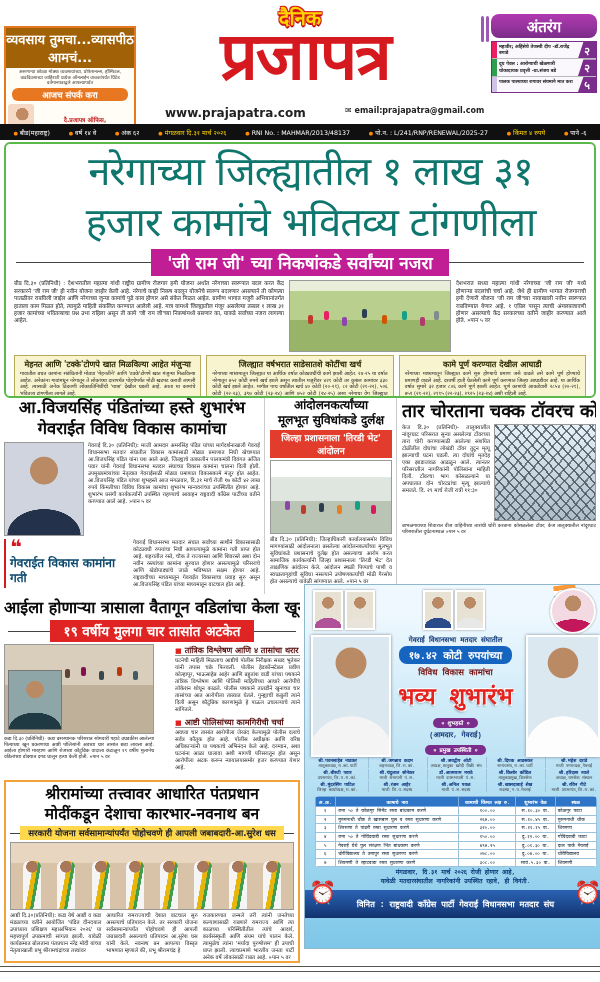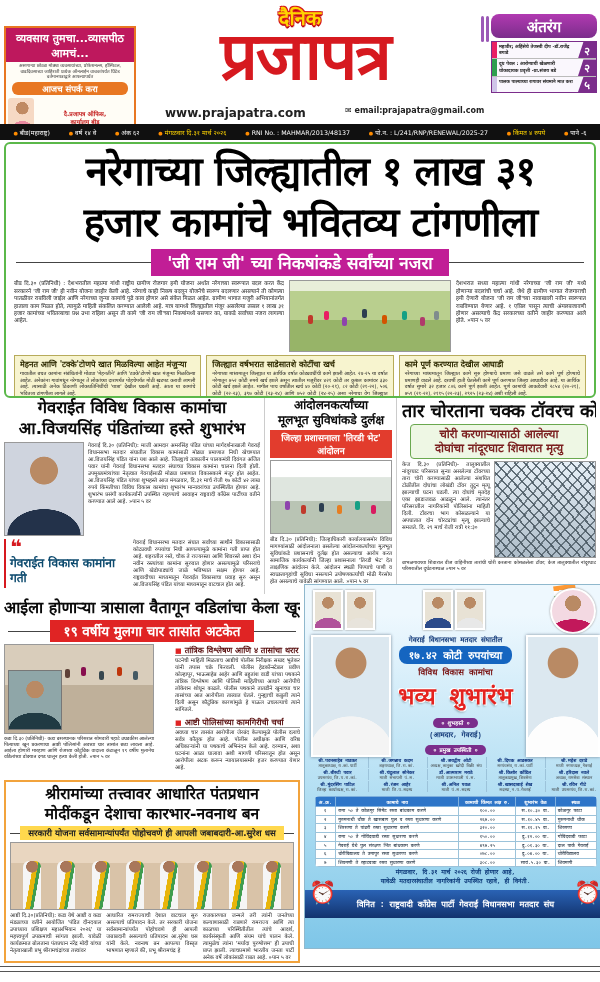--- a/index.html
+++ b/index.html
@@ -1,21 +1,21 @@
 <!DOCTYPE html>
 <html><head>
 <meta charset="utf-8">
 <style>
   html,body{margin:0;padding:0;background:#e9e9e9;}
   .sheet{position:relative;width:600px;height:982px;background:#fff;overflow:hidden;
          font-family:"DejaVu Sans",sans-serif;color:#111;}
   
   #masthead{position:absolute;top:0;left:0;right:0;height:124px;}
   .lad{position:absolute;left:4px;top:26px;width:128px;height:96px;border:2px solid #e87722;background:#fffdf6;font-size:5px;}
-  .lad-banner{background:#be185d;color:#fff;font-weight:bold;font-size:11px;text-align:center;padding:2px 0;}
+  .lad-banner{background:#a16207;color:#fff;font-weight:bold;font-size:13px;text-align:center;padding:2px 0;}
   .lad-body{color:#333;font-size:4.6px;text-align:center;padding:1px 2px;line-height:1.25;}
   .lad-cta{background:#e87722;color:#fff;font-weight:bold;font-size:8.5px;text-align:center;border-radius:6px;margin:1px 6px;padding:1px 0;}
   .lad-low{display:flex;align-items:flex-end;}
   .lad-photo{width:26px;height:34px;margin:2px;border-radius:3px;background-image:radial-gradient(circle at 55% 30%,#c08a63 0 22%,rgba(0,0,0,0) 23%),radial-gradient(ellipse 70% 45% at 55% 95%,#e98aa0 0 60%,rgba(0,0,0,0) 61%);background-color:#f6d9c4;}
   .lad-office{flex:1;text-align:center;color:#c21717;font-weight:bold;font-size:6px;line-height:1.3;}
   .lad-phone{color:#222;font-size:6.5px;}
   .daily{position:absolute;left:0;right:0;top:4px;text-align:center;font-size:20px;font-weight:bold;color:#ffd400;
          text-shadow:-1px -1px 0 #d6191f,1px -1px 0 #d6191f,-1px 1px 0 #d6191f,1px 1px 0 #d6191f,0 2px 0 #a00;}
   .paper-title{position:absolute;left:140px;width:330px;top:22px;text-align:center;font-size:66px;line-height:1.05;font-weight:bold;color:#d6191f;letter-spacing:-2px;}
   .site{position:absolute;left:165px;top:106px;font-size:12px;font-weight:bold;color:#222;}
@@ -29,33 +29,33 @@
   .ant-item:last-child{border-bottom:none;}
   .ant-chip{width:5px;}
   .ant-text{flex:1;font-size:4.8px;font-weight:bold;color:#222;padding:2px 2px;line-height:1.3;}
   .ant-page{width:18px;background:#7b2d8b;color:#fff;font-weight:bold;font-size:11px;display:flex;align-items:center;justify-content:center;clip-path:polygon(30% 0,100% 0,100% 100%,0 100%);}
   
   #strip{position:absolute;top:124px;left:0;right:0;height:16px;background:#101010;display:flex;align-items:center;justify-content:space-around;padding:0 4px;}
   .strip-item{color:#fff;font-size:6.3px;white-space:nowrap;}
   .strip-item::before{content:"●";color:#ff8c00;margin-right:2px;font-size:5px;}
   
   #lead{position:absolute;top:142px;left:4px;right:4px;height:252px;border:2px solid #5bb84a;border-radius:6px;background:#fff;overflow:hidden;}
-  .lead-h{font-weight:bold;text-align:center;font-size:40px;line-height:1.18;letter-spacing:-1px;white-space:nowrap;overflow:hidden;color:#000000;margin-top:4px;margin-left:21px;}
+  .lead-h{font-weight:normal;text-align:center;font-size:40px;line-height:1.18;letter-spacing:-1px;white-space:nowrap;overflow:hidden;color:#0f766e;margin-top:4px;margin-left:21px;}
   .lead-subrow{display:flex;align-items:center;margin:3px 10px;}
   .lead-subrow .rule{flex:1;height:1px;background:#444;}
   .lead-sub{background:#c11e96;color:#fff;font-weight:bold;font-size:17px;padding:2px 16px;white-space:nowrap;}
   .lead-cols{display:flex;gap:5px;margin:4px 8px 3px;height:72px;}
   .lead-body{font-size:5.6px;line-height:1.32;text-align:justify;color:#1a1a1a;overflow:hidden;}
   .lead-left{flex:0 0 270px;}
   .lead-right{flex:1;}
   .lead-photo{flex:0 0 160px;border:1px solid #999;background-image:linear-gradient(180deg,#e8eed9 0 14%,#b9cf8e 15% 55%,#97b468 56% 100%);position:relative;}
   .dot{position:absolute;width:5px;height:9px;border-radius:2px;}
   .yb-row{display:flex;gap:5px;margin:2px 8px;}
   .yb{flex:1;background:#f7f4cf;border:1px solid #b7ab5a;padding:2px 5px;height:52px;overflow:hidden;}
-  .yb-t{font-size:8px;font-weight:bold;color:#2e2a00;margin-bottom:1px;white-space:nowrap;overflow:hidden;}
+  .yb-t{font-size:8px;font-weight:bold;text-align:center;color:#2e2a00;margin-bottom:1px;white-space:nowrap;overflow:hidden;}
   .yb-x{font-size:5px;line-height:1.3;text-align:justify;color:#222;}
   
   #row2{position:absolute;top:398px;left:4px;right:4px;height:196px;display:flex;gap:5px;}
   .col{overflow:hidden;}
   .c1{flex:0 0 256px;border-right:1px solid #ccc;padding-right:4px;}
   .c2{flex:0 0 122px;border-right:1px solid #ccc;padding-right:4px;}
   .c3{flex:1;}
   .h17{font-size:16.5px;font-weight:bold;text-align:center;line-height:1.25;white-space:nowrap;overflow:hidden;color:#0a0a0a;}
   .h12{font-size:12px;font-weight:bold;text-align:center;line-height:1.25;color:#0a0a0a;}
   .h19{font-size:18px;font-weight:bold;text-align:center;white-space:nowrap;overflow:hidden;color:#0a0a0a;}
@@ -221,22 +221,22 @@
       </div>
       <div class="yb">
         <div class="yb-t">कामे पूर्ण करण्यात देखील आघाडी</div>
         <div class="yb-x">नरेगाच्या माध्यमातून जिल्ह्यात कामे सुरु होण्याचे प्रमाण जसे वाढले तसे कामे पूर्ण होण्याचे प्रमाणही वाढले आहे. दरवर्षी हाती घेतलेली कामे पूर्ण करण्यात जिल्हा आघाडीवर आहे. या आर्थिक वर्षात सुमारे ३२ हजार ८०६ कामे पूर्ण झाली आहेत. पूर्ण कामांची आकडेवारी २८५४ (२०-२१), ७५९ (२१-२२), २११५ (२२-२३), २९२५ (२३-२४) अशी राहिली आहे.</div>
       </div>
     </div>
   </div>
 
   <div id="row2">
     <div class="col c1">
+      <div class="h17">आ.विजयसिंह पंडितांच्या हस्ते शुभारंभ</div>
       <div class="h17">गेवराईत विविध विकास कामांचा</div>
-      <div class="h17">आ.विजयसिंह पंडितांच्या हस्ते शुभारंभ</div>
       <div class="gev-row1">
         <div class="gev-photo"></div>
         <div class="bt" style="flex:1">गेवराई दि.३० (प्रतिनिधी): माजी आमदार अमरसिंह पंडित यांच्या मार्गदर्शनाखाली गेवराई विधानसभा मतदार संघातील विकास कामांसाठी मोठ्या प्रमाणात निधी खेचण्यात आ.विजयसिंह पंडित यांना यश आले आहे. जिल्ह्याचे तत्कालीन पालकमंत्री दिवंगत अजित पवार यांनी गेवराई विधानसभा मतदार संघाच्या विकास कामांना चालना दिली होती. उपमुख्यमंत्र्यांच्या नेतृत्वात गेवराईसाठी मोठ्या प्रमाणात विकासकामे मंजूर होत आहेत. आ.विजयसिंह पंडित यांच्या शुभहस्ते आज मंगळवार, दि.३१ मार्च रोजी १७ कोटी ४२ लाख रुपये किंमतीच्या विविध विकास कामांचा शुभारंभ मान्यवरांच्या उपस्थितीत होणार आहे. शुभारंभ प्रसंगी कार्यकर्त्यांनी उपस्थित राहण्याचे आवाहन राष्ट्रवादी काँग्रेस पार्टीच्या वतीने करण्यात आले आहे.  »पान ५ वर</div>
       </div>
       <div class="gev-row2">
         <div class="quote">
           <div class="q-mark">❝</div>
           <div class="q-t">गेवराईत विकास कामांना गती</div>
         </div>
         <div class="bt" style="flex:1">गेवराई विधानसभा मतदार संघात सर्वांच्या साथीने विकासासाठी कोट्यवधी रुपयांचा निधी आणल्यामुळे कामांना गती प्राप्त होत आहे. शहरातील रस्ते, चौक ते राज्यरस्ता आणि शिवरस्ते अशा दोन नवीन रस्त्यांच्या कामांना सुरुवात होणार असल्यामुळे परिसराचे आणि खेडोपाड्यांचे जाळे भविष्यात सक्षम होणार आहे. राष्ट्रवादीच्या माध्यमातून गेवराईत विकासाचा प्रवाह सुरु असून आ.विजयसिंह पंडित यांच्या माध्यमातून वाटचाल होत आहे.</div>
@@ -253,24 +253,20 @@
         <span class="dot" style="left:48px;top:42px;background:#2c3e50"></span>
         <span class="dot" style="left:66px;top:44px;background:#e67e22"></span>
         <span class="dot" style="left:84px;top:40px;background:#16a085"></span>
         <span class="dot" style="left:100px;top:44px;background:#d81b60"></span>
       </div>
       <div class="bt">बीड दि.३० (प्रतिनिधी): जिल्हाधिकारी कार्यालयासमोर विविध मागण्यांसाठी आंदोलनाला बसलेल्या आंदोलनकर्त्यांच्या मूलभूत सुविधांकडे प्रशासनाचे दुर्लक्ष होत असल्याचा आरोप करत सामाजिक कार्यकर्त्यांनी जिल्हा प्रशासनाला 'तिरडी भेट' देत लाक्षणिक आंदोलन केले. आंदोलन स्थळी पिण्याचे पाणी व स्वच्छतागृहांची सुविधा नसल्याने उपोषणकर्त्यांची मोठी गैरसोय होत असल्याचे यावेळी सांगण्यात आले.  »पान ५ वर</div>
     </div>
 
     <div class="col c3">
       <div class="h19">तार चोरताना चक्क टॉवरच कोसळले</div>
-      <div class="grn-box">
-        <div>चोरी करणाऱ्यासाठी आलेल्या</div>
-        <div>दोघांचा नांदूरघाट शिवारात मृत्यु</div>
-      </div>
       <div class="tow-row">
         <div class="bt" style="flex:1">केज दि.३० (प्रतिनिधी)- तालुक्यातील नांदूरघाट परिसरात सुन्या असलेल्या टॉवरच्या तारा चोरी करण्यासाठी आलेल्या संशयित टोळीतील दोघांचा लोखंडी टॉवर तुटून मृत्यू झाल्याची घटना घडली. त्या दोघांचे मृतदेह एका झाडाजवळ आढळून आले. त्यानंतर परिसरातील नागरिकांनी पोलिसांना माहिती दिली. टॉवरचा भाग कोसळल्याने या अपघातात दोन चोरट्यांचा मृत्यू झाल्याचे समजते. दि. २९ मार्च रोजी रात्री ११:३०</div>
         <div class="tow-photo"></div>
       </div>
       <div class="cap">बाभळगावच्या शिवारात वीज वाहिनीच्या तारांची चोरी करताना कोसळलेला टॉवर; केज तालुक्यातील नांदूरघाट परिसरातील दुर्घटनास्थळ  »पान ५ वर</div>
     </div>
   </div>
 
   <div id="murder">
     <div class="h17" style="font-size:16px">आईला होणाऱ्या त्रासाला वैतागून वडिलांचा केला खून</div>

